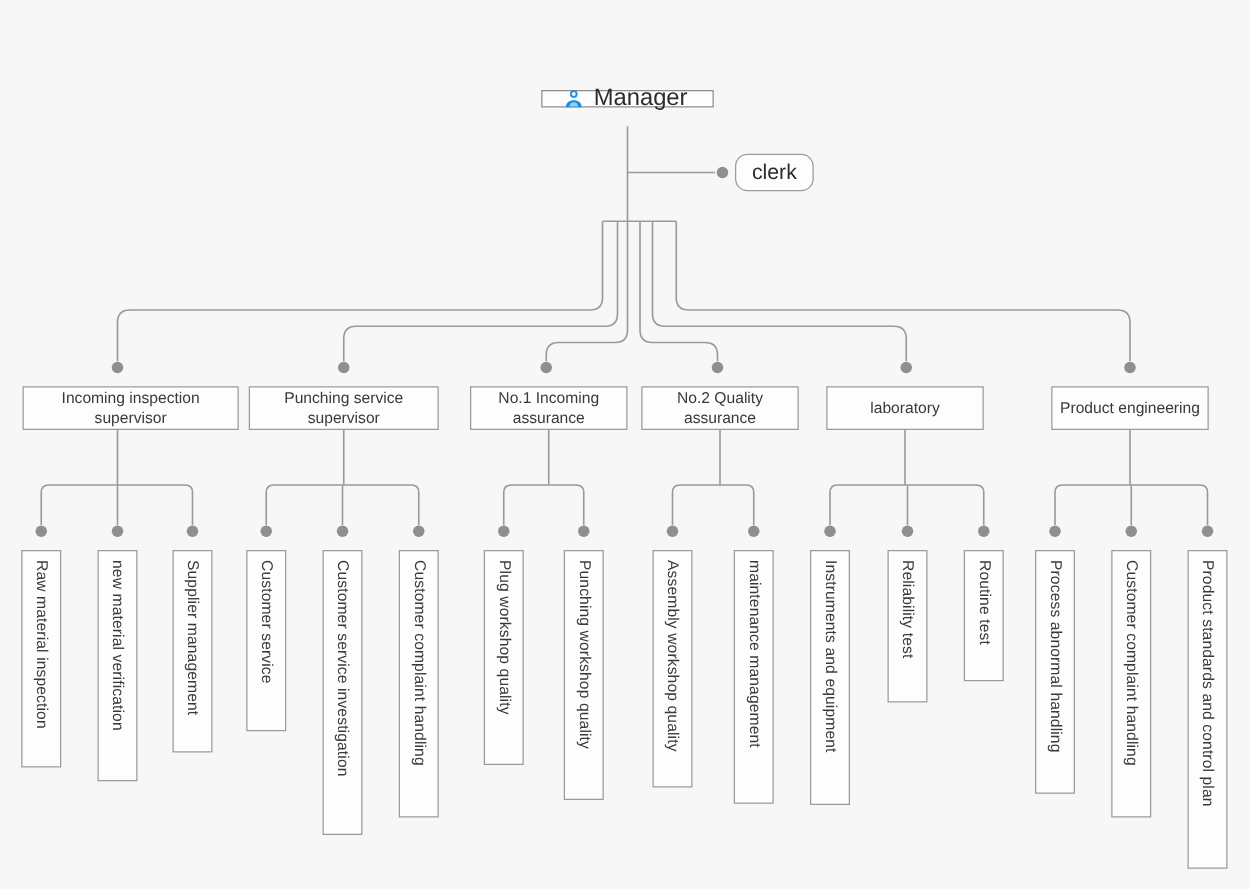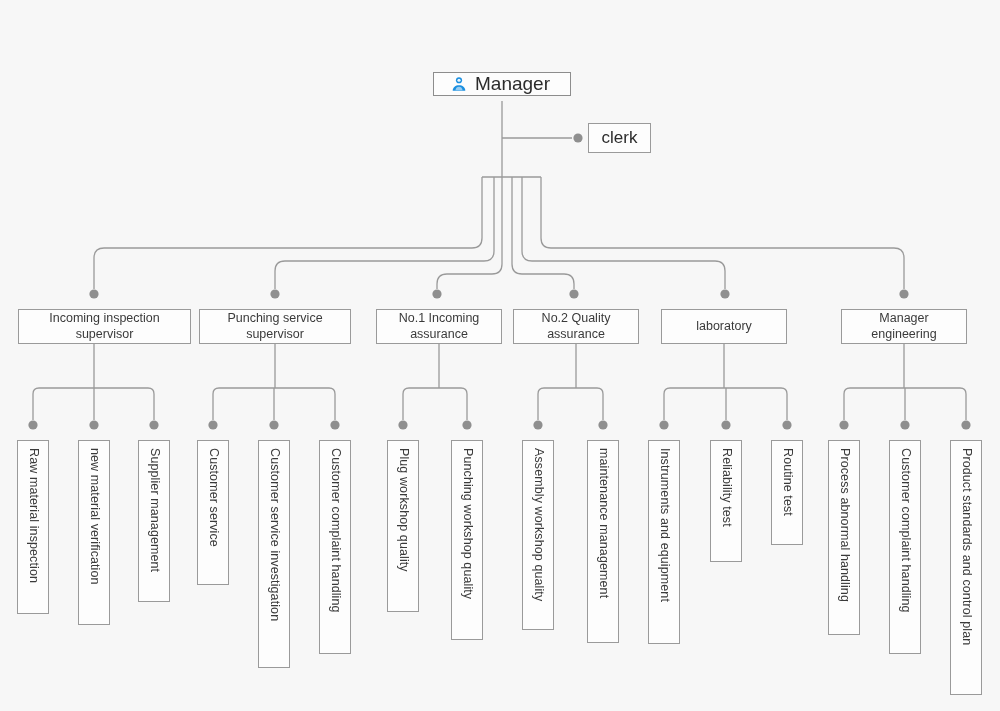--- a/index.html
+++ b/index.html
@@ -39,20 +39,21 @@
   .node.root {
     border-color: #8d8d8d;
     font-size: 19px;
     color: #2c2c2c;
     gap: 7px;
     padding: 0 10px 0 6px;
   }
   .node.aside {
     font-size: 17px;
     color: #2c2c2c;
+    border-radius: 10px;
   }
   .node.dept {
     font-size: 12.5px;
     color: #3a3a3a;
     padding: 0 4px;
   }
   .node.leaf {
     font-size: 12.5px;
     color: #3a3a3a;
     align-items: flex-start;
@@ -127,21 +128,21 @@
       <circle cx="787" cy="425" r="4.6" fill="#8f8f8f"></circle>
       <path d="M 904 344 L 904 388" fill="none" stroke="#9a9a9a" stroke-width="1.3" stroke-linecap="butt"></path>
       <path d="M 844 420 L 844 394 Q 844 388 850 388 L 960 388 Q 966 388 966 394 L 966 420" fill="none" stroke="#9a9a9a" stroke-width="1.3" stroke-linecap="butt"></path>
       <circle cx="844" cy="425" r="4.6" fill="#8f8f8f"></circle>
       <path d="M 905 388 L 905 420" fill="none" stroke="#9a9a9a" stroke-width="1.3" stroke-linecap="butt"></path>
       <circle cx="905" cy="425" r="4.6" fill="#8f8f8f"></circle>
       <circle cx="966" cy="425" r="4.6" fill="#8f8f8f"></circle>
     </svg>
 
   <div id="node-layer">
-      <div class="node root" style="left: 433px; top: 72px; width: 138px; height: 24px;">
+      <div class="node root" style="left: 433px; top: 72px; width: 138px; height: 14px;">
         <span class="person-icon"><svg viewBox="0 0 24 24" width="18" height="18" xmlns="http://www.w3.org/2000/svg">
             <circle cx="12" cy="7" r="4.1" fill="#1a8fe0"></circle>
             <path d="M3.6 21c0-4.7 3.8-7.3 8.4-7.3s8.4 2.6 8.4 7.3z" fill="#1a8fe0"></path>
             <circle cx="12" cy="7" r="2.1" fill="#ffffff" opacity="0.92"></circle>
             <path d="M7.2 20.2c.5-3.1 2.4-4.6 4.8-4.6s4.3 1.5 4.8 4.6z" fill="#ffffff" opacity="0.55"></path>
           </svg></span>
         <span>Manager</span>
       </div>
       <div class="node aside" style="left: 588px; top: 123px; width: 63px; height: 30px;">
         <span>clerk</span>
@@ -194,21 +195,21 @@
       <div class="node leaf" style="left: 648px; top: 440px; width: 32px; height: 204px;">
         <span class="leaf-text">Instruments and equipment</span>
       </div>
       <div class="node leaf" style="left: 710px; top: 440px; width: 32px; height: 122px;">
         <span class="leaf-text">Reliability test</span>
       </div>
       <div class="node leaf" style="left: 771px; top: 440px; width: 32px; height: 105px;">
         <span class="leaf-text">Routine test</span>
       </div>
       <div class="node dept" style="left: 841px; top: 309px; width: 126px; height: 35px;">
-        <span class="dept-label">Manager engineering</span>
+        <span class="dept-label">Product engineering</span>
       </div>
       <div class="node leaf" style="left: 828px; top: 440px; width: 32px; height: 195px;">
         <span class="leaf-text">Process abnormal handling</span>
       </div>
       <div class="node leaf" style="left: 889px; top: 440px; width: 32px; height: 214px;">
         <span class="leaf-text">Customer complaint handling</span>
       </div>
       <div class="node leaf" style="left: 950px; top: 440px; width: 32px; height: 255px;">
         <span class="leaf-text">Product standards and control plan</span>
       </div>

